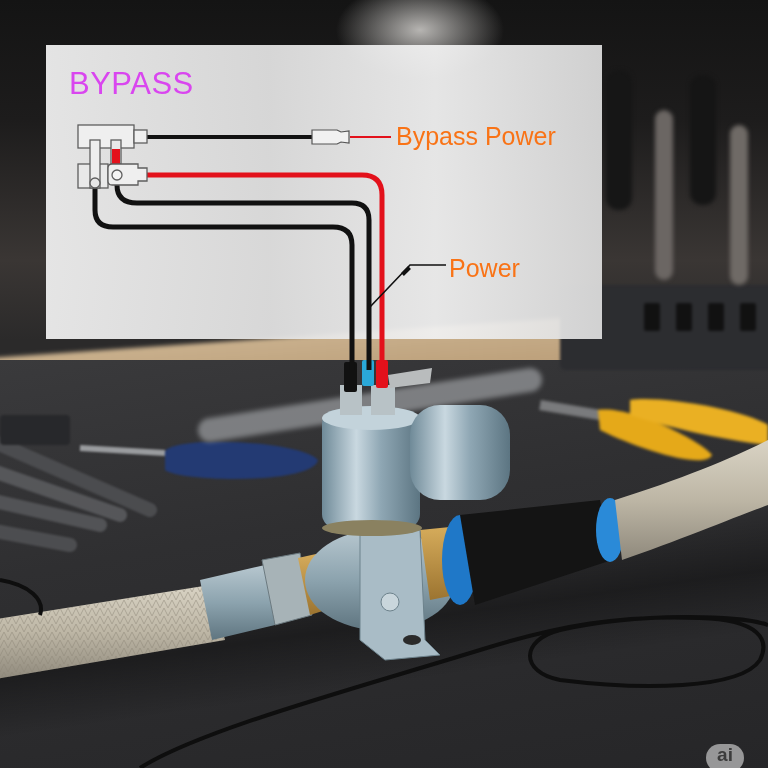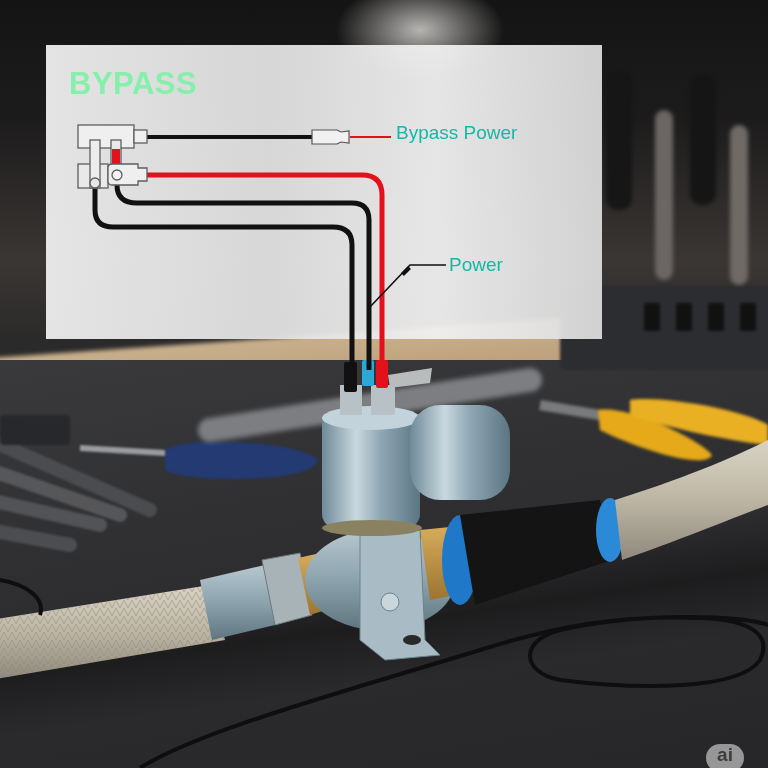--- a/index.html
+++ b/index.html
@@ -20,22 +20,22 @@
     transform: rotate(-8deg); }
   .rack { position: absolute; left: 560px; top: 285px; width: 220px; height: 85px; background: #2c2d30;
     border-radius: 6px; filter: blur(1.5px); }
   .rack .slot { position: absolute; top: 18px; width: 16px; height: 28px; background: #111; border-radius: 2px; }
   .handle { position: absolute; width: 26px; border-radius: 12px; filter: blur(2px); }
   .photo-svg { position: absolute; inset: 0; }
   .overlay-panel { position: absolute; left: 46px; top: 45px; width: 556px; height: 294px;
     background: linear-gradient(90deg, rgba(236,236,236,0.96) 0%, rgba(226,226,226,0.94) 40%, rgba(240,240,240,0.95) 70%, rgba(222,222,222,0.93) 100%);
   }
   .diagram-svg { position: absolute; left: 0; top: 0; width: 768px; height: 768px; pointer-events: none; }
-  .title { position: absolute; left: 69px; top: 66px; font-size: 31px; font-weight: bold; color: #86efac; letter-spacing: 0.5px; }
-  .label { position: absolute; font-size: 19px; color: #14b8a6; }
+  .title { position: absolute; left: 69px; top: 66px; font-size: 31px; font-weight: normal; color: #d946ef; letter-spacing: 0.5px; }
+  .label { position: absolute; font-size: 25px; color: #f97316; }
   .label-power { left: 396px; top: 122px; }
   .label-ground { left: 449px; top: 254px; }
   .ai-badge { position: absolute; left: 706px; top: 716px; width: 38px; height: 28px; border-radius: 14px;
     background: rgba(190,190,190,0.75); color: #3c3c3c; font-size: 19px; font-weight: bold;
     display: flex; justify-content: center; margin-top: 28px; }
 </style>
 </head>
 <body>
 
 <div class="scene">

